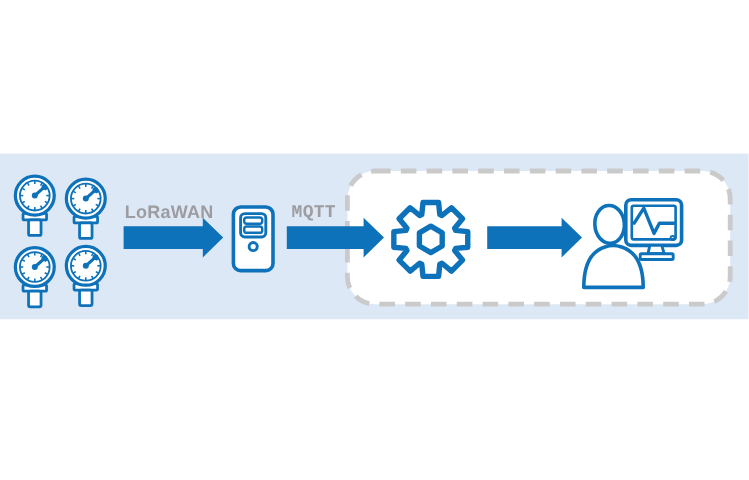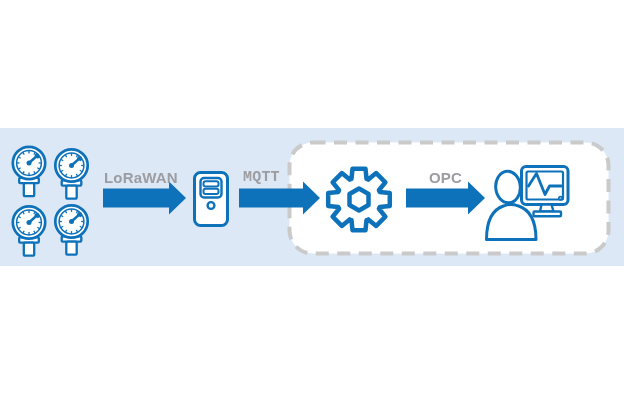--- a/index.html
+++ b/index.html
@@ -116,15 +116,14 @@
           M 486.5 239.5 C 486.5 221 492.5 209.5 504 205.8
           C 508.5 204.2 513.5 204.2 518 205.8
           C 529.5 209.5 536 221 536 239.5 Z"></path>
         <ellipse cx="508" cy="187" rx="12.3" ry="15.8" transform="rotate(-4 508 187)" class="st" stroke-width="3"></ellipse>
       </g>
     </g>
   </svg>
 
   <div class="link-label lbl-lorawan">LoRaWAN</div>
   <div class="link-label lbl-mqtt">MQTT</div>
-  <div class="link-label lbl-opc">OPC</div>
 
 </div>
 
 </body></html>

